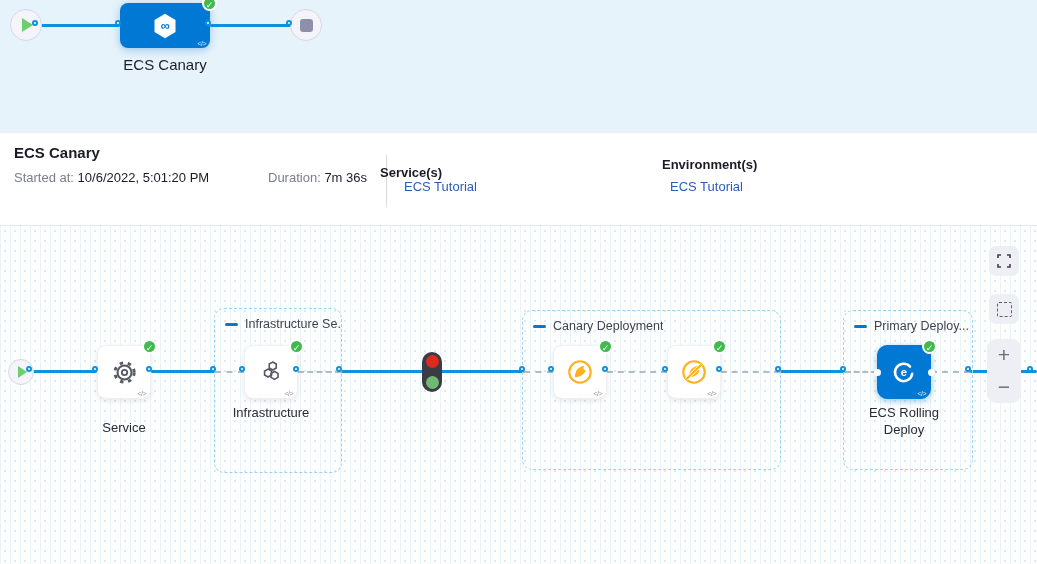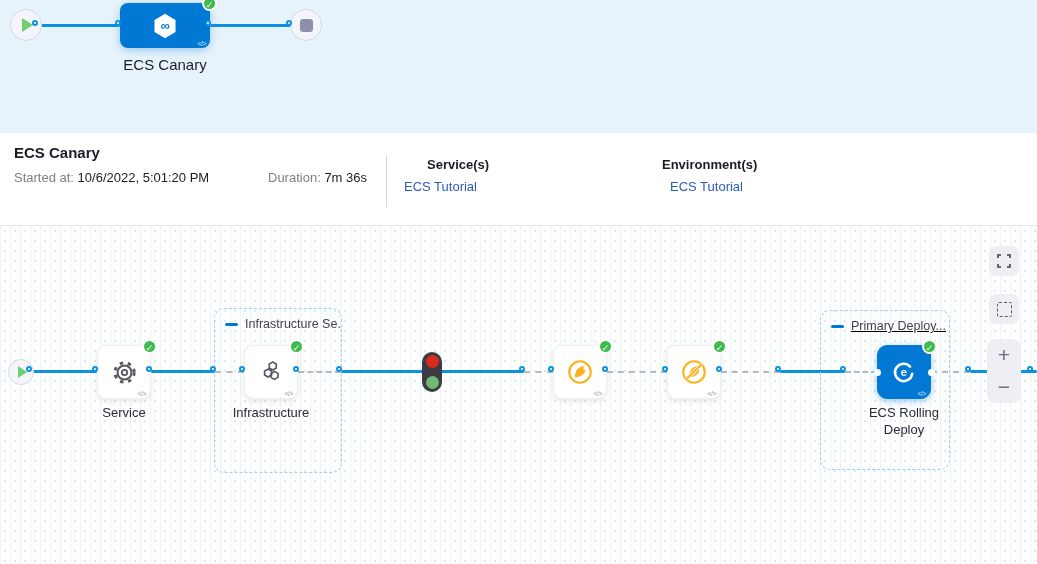--- a/index.html
+++ b/index.html
@@ -97,21 +97,21 @@
     <div class="hdr-title">ECS Canary</div>
     <div class="meta" style="left:14px;">
       <span>Started at:</span>
       <b>10/6/2022, 5:01:20 PM</b>
     </div>
     <div class="meta" style="left:268px;">
       <span>Duration:</span>
       <b>7m 36s</b>
     </div>
     <div class="v-divider"></div>
-    <div class="col-label" style="left:427px;">Service(s)</div>
+    <div class="col-label" style="left:380px;margin-top:8px;">Service(s)</div>
     <div class="col-link" style="left:404px;">ECS Tutorial</div>
     <div class="col-label" style="left:646px;padding-left:16px;">Environment(s)</div>
     <div class="col-link" style="left:670px;">ECS Tutorial</div>
   </div>
 
   <div class="canvas">
 
     <div class="hline" style="left:21px;  top:144px; width:76px;"></div>
     <div class="hline" style="left:151px; top:144px; width:64px;"></div>
     <div class="hline" style="left:341px; top:144px; width:83px;"></div>
@@ -126,21 +126,27 @@
     <div class="hline-dashed" style="left:721px; top:145px; width:59px;"></div>
     <div class="hline-dashed" style="left:845px; top:145px; width:32px;"></div>
     <div class="hline-dashed" style="left:931px; top:145px; width:39px;"></div>
 
     <div class="group-box" style="left:214px; top:82px; width:128px; height:165px;">
       <div class="group-hdr">
         <div class="group-dash"></div>
         <div class="group-title">Infrastructure Se...</div>
       </div>
     </div>
-    <div class="group-box" style="left:820px; top:84px; width:130px; height:160px;text-decoration:underline;">
+    <div class="group-box" style="left:522px; top:84px; width:259px; height:160px;">
+      <div class="group-hdr">
+        <div class="group-dash"></div>
+        <div class="group-title">Canary Deployment</div>
+      </div>
+    </div>
+    <div class="group-box" style="left:843px; top:84px; width:130px; height:160px;">
       <div class="group-hdr">
         <div class="group-dash"></div>
         <div class="group-title">Primary Deploy...</div>
       </div>
     </div>
 
     <div class="canvas-play">
       <div class="play-tri"></div>
     </div>
 
@@ -201,21 +207,21 @@
       <div class="icon-center">
         <svg width="26" height="26" viewBox="0 0 24 24" fill="none">
           <path d="M19.6 13.6 A8 8 0 1 1 17.6 7" stroke="#ffffff" stroke-width="2.3" stroke-linecap="round"></path>
           <text x="12" y="15.8" text-anchor="middle" font-size="10.5" font-weight="bold" fill="#ffffff">e</text>
         </svg>
       </div>
       <div class="check-badge">✓</div>
       <div class="code-glyph white">&lt;/&gt;</div>
     </div>
 
-    <div class="node-label" style="left:69px;  top:178px; width:110px;">Service</div>
+    <div class="node-label" style="left:69px;  top:193px; width:110px;">Service</div>
     <div class="node-label" style="left:211px; top:178px; width:120px;">Infrastructure</div>
     <div class="node-label" style="left:859px; top:178px; width:90px;">ECS Rolling Deploy</div>
 
     <div class="port" style="left:25.5px;  top:140px;"></div>
     <div class="port" style="left:91.5px;  top:140px;"></div>
     <div class="port" style="left:145.5px; top:140px;"></div>
     <div class="port" style="left:209.5px; top:140px;"></div>
     <div class="port" style="left:238.5px; top:140px;"></div>
     <div class="port" style="left:292.5px; top:140px;"></div>
     <div class="port" style="left:335.5px; top:140px;"></div>

